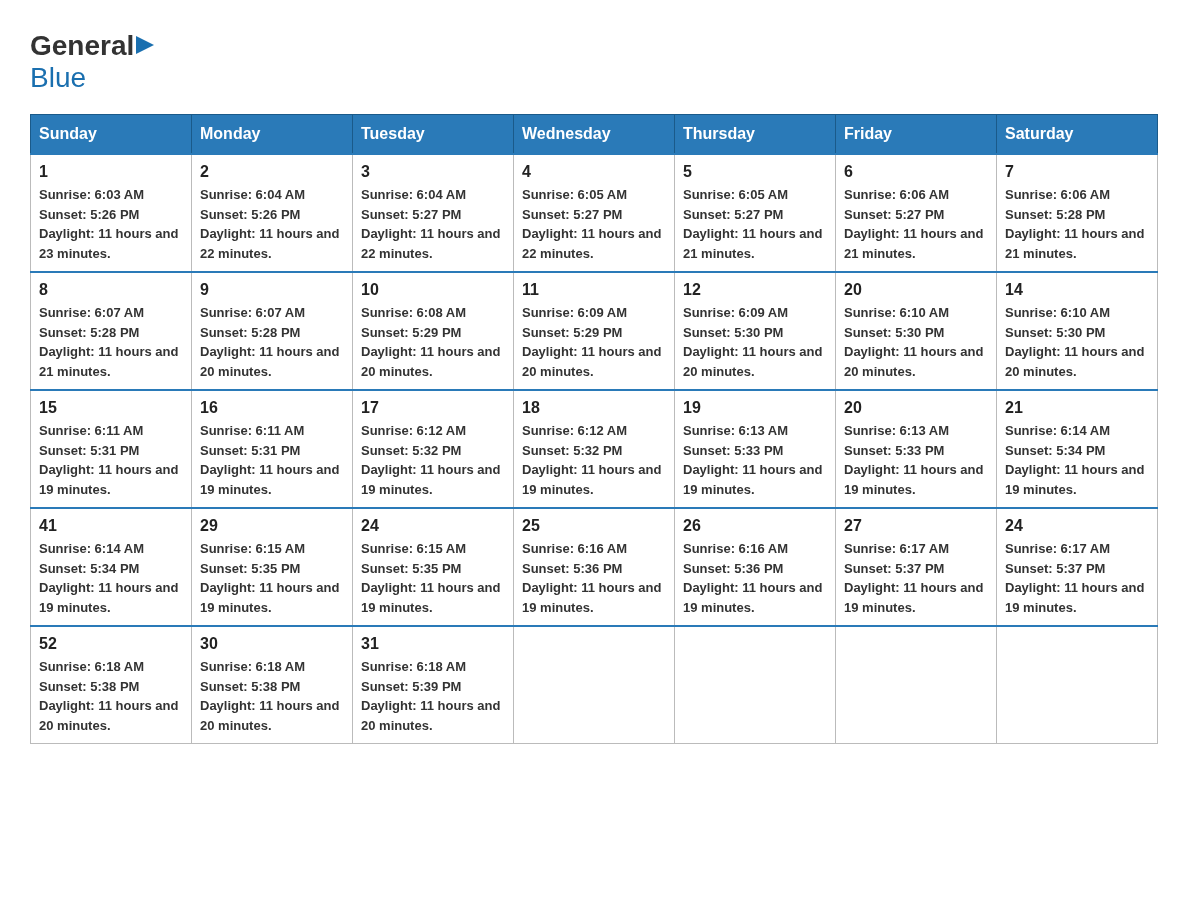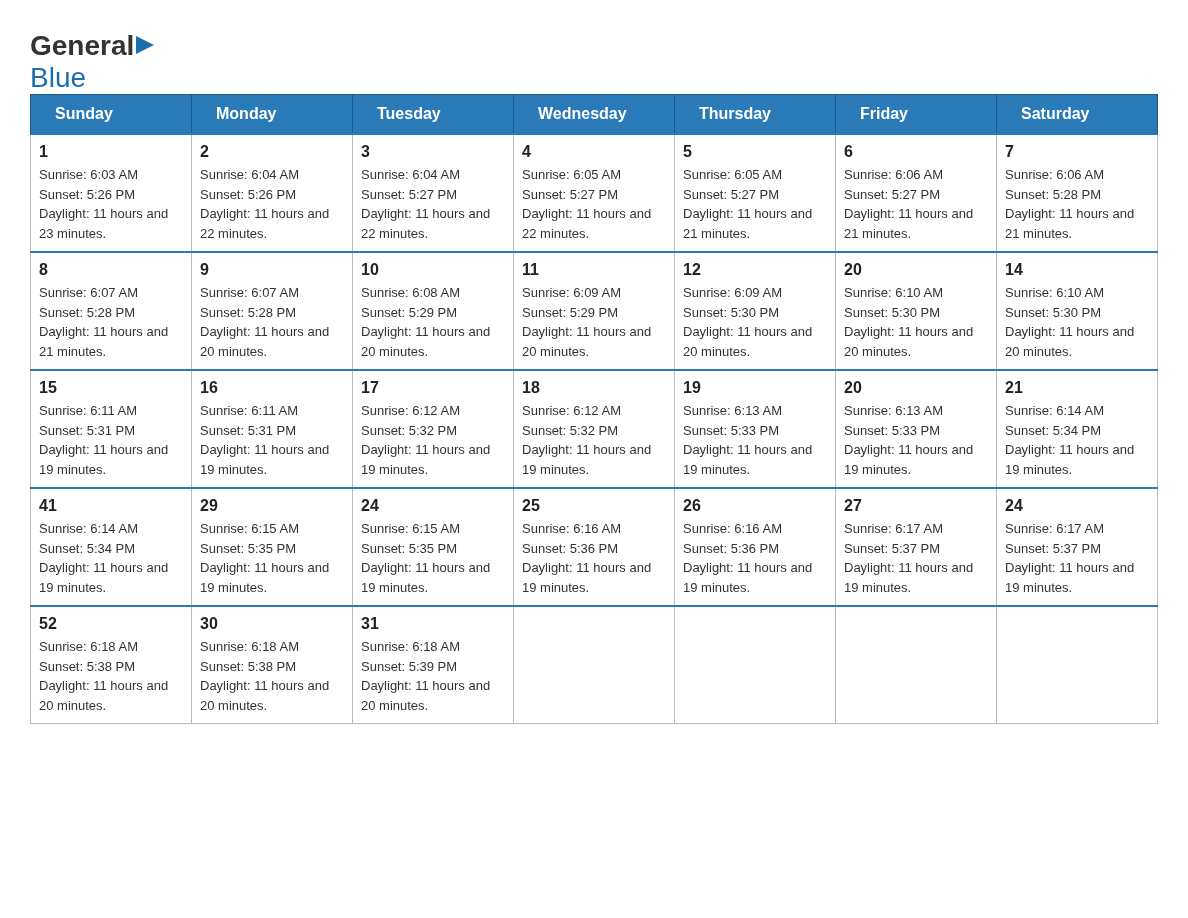--- a/index.html
+++ b/index.html
@@ -7,20 +7,21 @@
       font-family: Arial, sans-serif;
       background: #ffffff;
       padding: 30px;
       width: 1188px;
       min-height: 918px;
     }
     .header {
       display: flex;
       justify-content: space-between;
       align-items: flex-end;
+      margin-bottom: 20px;
     }
     .logo {
       display: flex;
       align-items: center;
       gap: 0px;
     }
     .logo-wrapper {
       display: flex;
       flex-direction: column;
     }
@@ -43,21 +44,21 @@
       margin-top: 4px;
     }
     .calendar-table {
       width: 100%;
       border-collapse: collapse;
       border: 1px solid #999;
     }
     .calendar-table th {
       background-color: #2a7ab8;
       color: white;
-      padding: 10px 24px;
+      padding: 10px 8px;
       font-size: 16px;
       font-weight: bold;
       text-align: left;
       border: 1px solid #1a5a8a;
     }
     .calendar-table td {
       vertical-align: top;
       padding: 8px;
       border: 1px solid #bbb;
       width: 14.28%;
@@ -66,20 +67,21 @@
     .day-number {
       font-size: 16px;
       font-weight: bold;
       color: #222;
       margin-bottom: 4px;
     }
     .day-info {
       font-size: 13px;
       color: #333;
       line-height: 1.5;
+      font-weight: bold;
     }
     .empty-cell {
       background: #fff;
     }
     .week-row td {
       border-top: 2px solid #2a7ab8;
     }
   </style>
 </head>
 <body>

